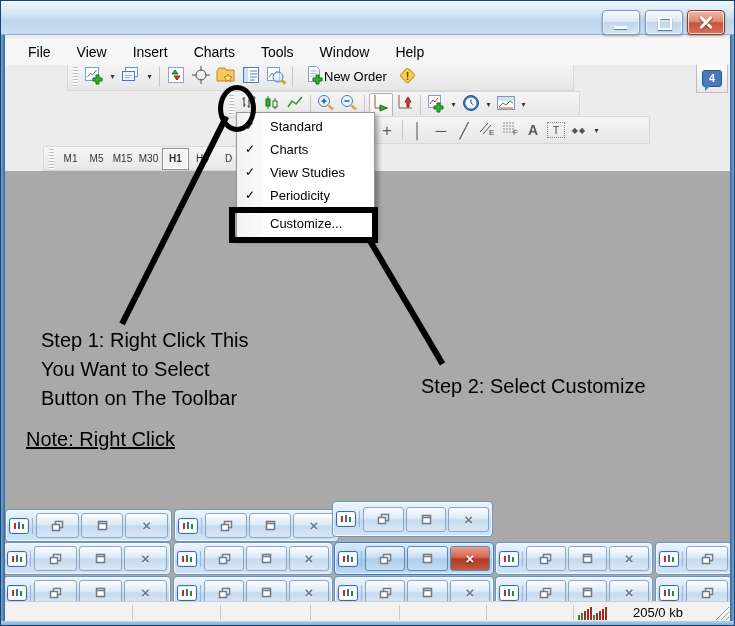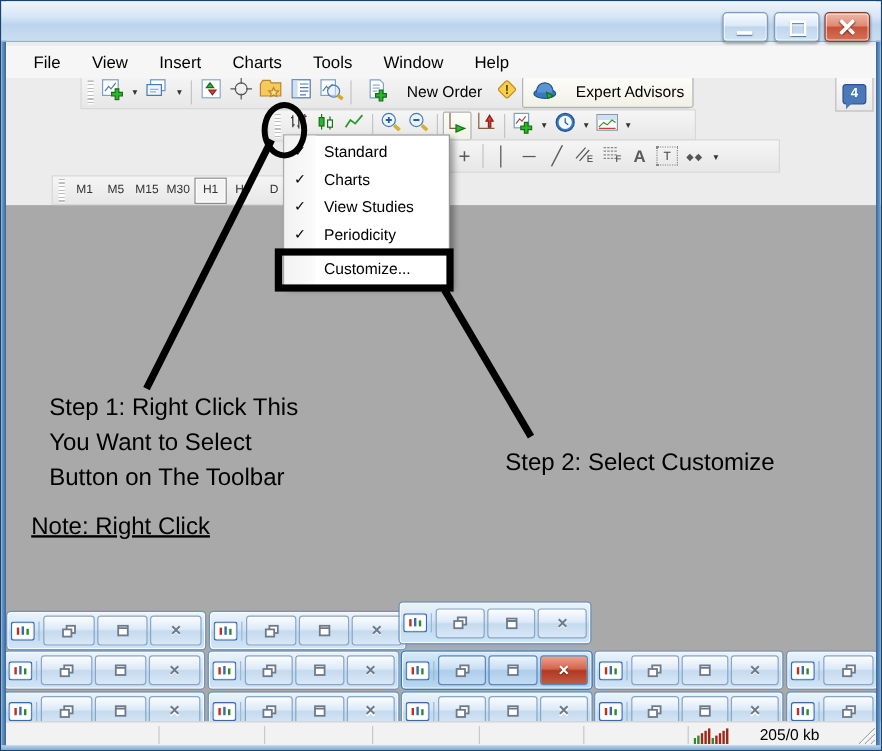--- a/index.html
+++ b/index.html
@@ -42,30 +42,30 @@
   #row2{left:221px;top:30px;width:357px;height:27px;}
   #row3{left:371px;top:55px;width:277px;height:28px;}
   #rowP{left:41px;top:85px;width:198px;height:25px;}
   .tbtn{width:24px;height:24px;display:flex;align-items:center;justify-content:center;flex:none;cursor:default;}
   .tbtn.sm{width:22px;height:22px;}
   .drop{width:11px;height:22px;display:flex;align-items:center;justify-content:center;
        font-size:8px;color:#333;flex:none;cursor:default;}
   .sep{width:1px;height:20px;background:#c4c4c4;margin:0 3px;flex:none;}
   .grip{width:5px;height:20px;margin:0 3px;flex:none;
        background:repeating-linear-gradient(180deg,#bdbdbd 0 1px,#fdfdfd 1px 3px);}
-  .label-btn{display:flex;align-items:center;gap:15px;padding:0 7px;height:24px;
+  .label-btn{display:flex;align-items:center;gap:0;padding:0 7px;height:24px;
        font-size:13px;color:#000;flex:none;cursor:default;}
   .pressed{border:1px solid #b3b3b3;border-radius:2px;background:linear-gradient(#fdfdf9,#f2f1e7);}
   .g{font-size:15px;color:#5a5a5a;line-height:1;}
   .tlabel{width:16px;height:14px;border:1px dotted #888;font-size:10px;color:#444;
        display:flex;align-items:center;justify-content:center;}
   .arrows-g{font-size:8px;color:#555;letter-spacing:1px;}
   .pbtn{width:25px;height:20px;display:flex;align-items:center;justify-content:center;
        font-size:10px;color:#333;flex:none;cursor:default;}
-  .pbtn.sel{border:1px solid #8f8f8f;background:#f3f3f3;box-shadow:inset 0 0 0 1px #fff;}
+  .pbtn.sel{border:1px solid #8f8f8f;background:#f3f3f3;box-shadow:inset 0 0 0 1px #fff;font-weight:bold;}
   .community{position:absolute;left:694px;top:2px;width:30px;height:28px;border:1px solid #bdbdbd;
        background:linear-gradient(#fbfbfb,#e9e9e9);display:flex;align-items:center;justify-content:center;}
   .bubble{position:relative;width:18px;height:15px;background:#4a78b8;border:1px solid #2c548c;
        border-radius:3px;color:#fff;font-size:11px;font-weight:bold;display:flex;
        align-items:center;justify-content:center;}
   .bubble:after{content:"";position:absolute;left:2px;bottom:-5px;border:3px solid transparent;
        border-top-color:#4a78b8;border-left-color:#4a78b8;}
   
   .chartarea{position:absolute;left:1px;top:169px;width:733px;height:431px;background:#a9a9a9;
        border-top:1px solid #7f7f7f;box-sizing:border-box;z-index:1;}
@@ -210,28 +210,20 @@
               <path d="M12 10h3v3h3v3h-3v3h-3v-3h-3v-3h3z" fill="#2db52d" stroke="#157015"></path>
             </svg></span>
         <span>New Order</span>
       </span>
       <span class="tbtn">
           <span><svg width="22" height="22">
               <rect x="6" y="6" width="11" height="11" rx="2" transform="rotate(45 11.5 11.5)" fill="#f8cf4a" stroke="#c09020"></rect>
               <text x="11.5" y="15.5" font-size="11" font-weight="bold" text-anchor="middle" fill="#5a4a10">!</text>
             </svg></span>
         </span>
-      <span class="label-btn pressed">
-        <span><svg width="22" height="18">
-              <ellipse cx="11" cy="12" rx="9" ry="4" fill="#3a78c0" stroke="#22548c"></ellipse>
-              <path d="M4 11c0-5 3-8 7-8s7 3 7 8" fill="#5a94d4" stroke="#22548c"></path>
-              <path d="M12.5 11l5.5 3-4.5 2z" fill="#2db52d" stroke="#157015"></path>
-            </svg></span>
-        <span>Expert Advisors</span>
-      </span>
     </div>
 
     <div class="tb-row" id="row2">
       <span class="grip"></span>
       <span class="tbtn sm">
           <span><svg width="18" height="18">
               <path d="M4 3v10M2.5 5h1.5M4 11h1.5M9 5v9M7.5 12h1.5M9 7h1.5M14 2v10M12.5 9h1.5M14 4h1.5" stroke="#333" fill="none"></path>
             </svg></span>
         </span>
       <span class="tbtn sm">

